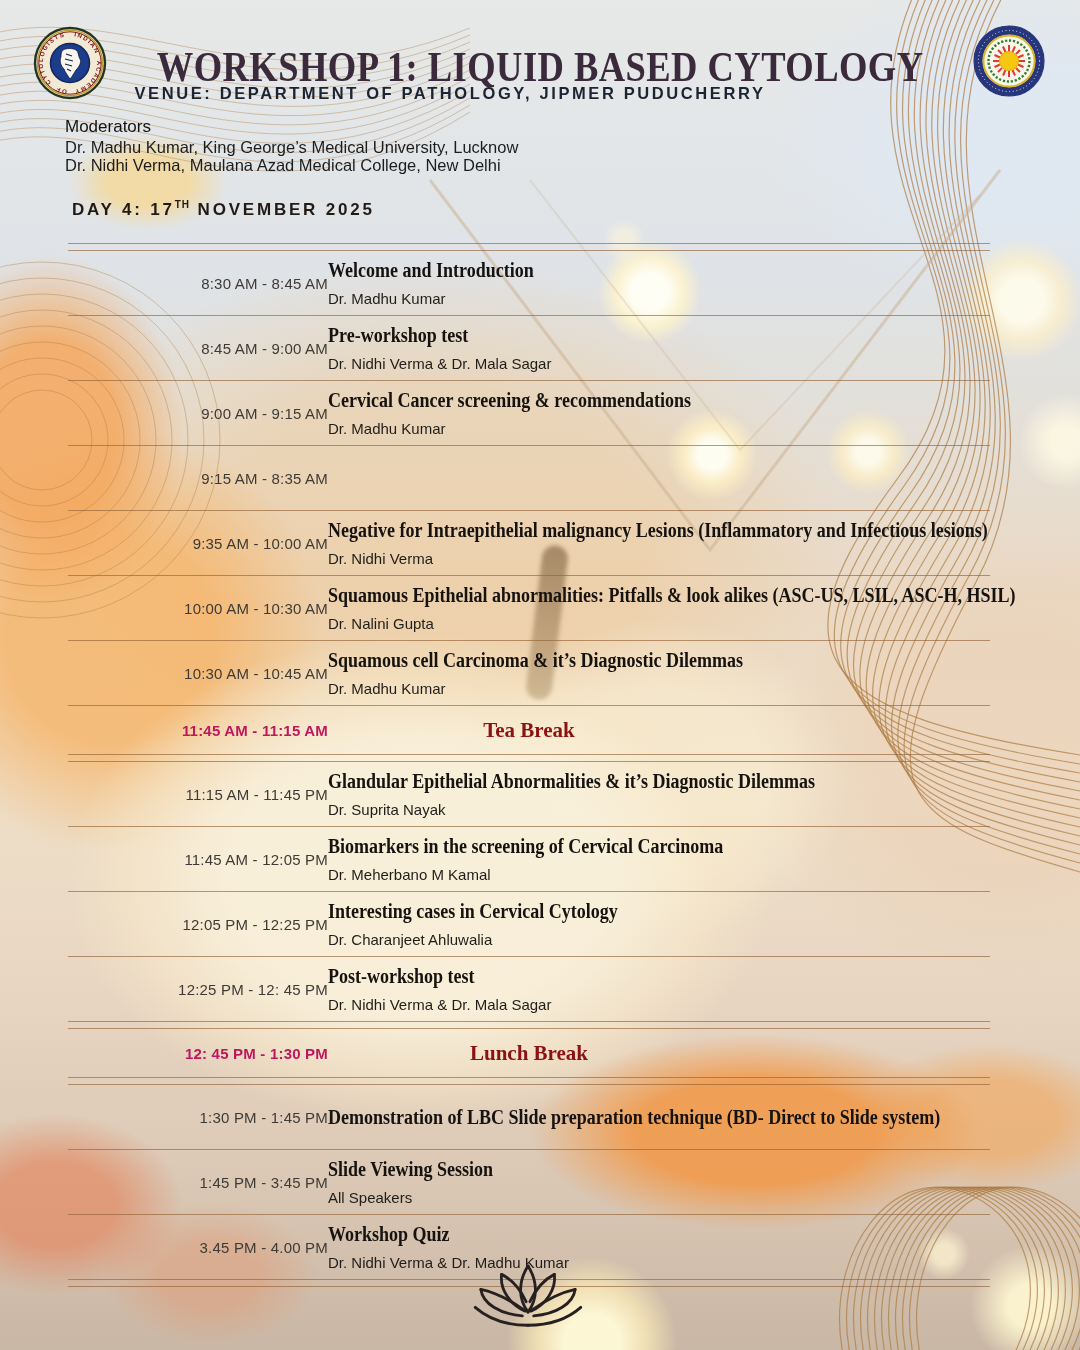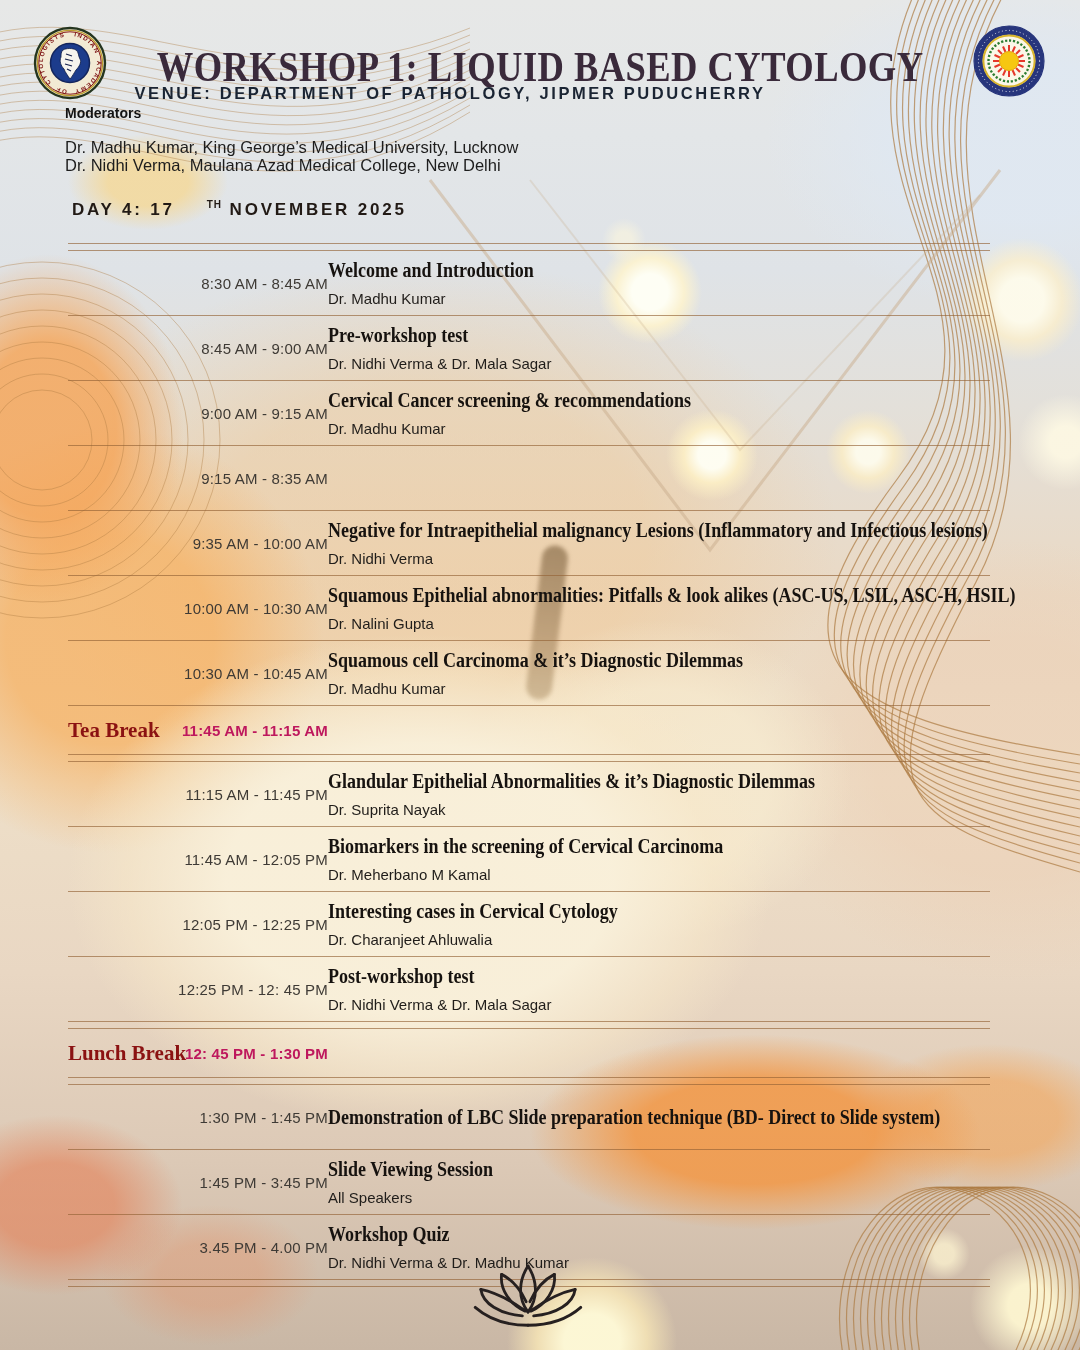--- a/index.html
+++ b/index.html
@@ -41,41 +41,41 @@
   .decor.light path,.decor.light circle{opacity:.40;stroke-width:1;}
   .decor.mid path{opacity:.7;stroke-width:1.2;}
   .tri polyline{fill:none;stroke:rgba(202,174,142,.5);}
 
   
   .title-wrap{position:absolute;left:0;top:26px;width:1080px;text-align:center;margin-top:16px;}
   .title-wrap .t{display:inline-block;font-family:"Liberation Serif",serif;font-weight:bold;
     font-size:43px;color:#3a2a3b;letter-spacing:.5px;transform:scaleX(.85);white-space:nowrap;}
   .venue{position:absolute;left:0;top:84px;width:900px;text-align:center;
     font-size:16.5px;font-weight:bold;letter-spacing:2.6px;color:#1a2433;}
-  .mods-label{position:absolute;left:65px;top:105px;font-size:14px;font-weight:bold;color:#141414;}
+  .mods-label{position:absolute;left:65px;top:117px;font-size:17px;font-weight:normal;color:#141414;}
   .mods{position:absolute;left:65px;top:139px;font-size:16.5px;color:#1d1d1d;line-height:17.5px;}
   .day-line{position:absolute;left:72px;top:199px;font-size:17px;font-weight:bold;
     letter-spacing:2.8px;color:#221a15;}
-  .day-line sup{font-size:10px;letter-spacing:1px;margin-left:32px;}
+  .day-line sup{font-size:10px;letter-spacing:1px;}
 
   .logo{position:absolute;}
 
   
   .schedule{position:absolute;left:68px;top:243px;width:922px;}
   .rule{border-top:1px solid rgba(148,98,54,.65);height:0;}
   .rule.double{height:6px;border-bottom:1px solid rgba(148,98,54,.65);}
   .row{display:flex;align-items:center;min-height:62px;padding:1px 0;}
   .row .time{flex:0 0 252px;font-size:15px;color:#3e3a35;letter-spacing:.2px;padding-left:8px;text-align:right;}
   .row .sess{flex:1;}
   .stitle{font-family:"Liberation Serif",serif;font-weight:bold;font-size:20px;color:#16120f;
     transform:scaleX(.90);transform-origin:0 50%;white-space:nowrap;}
   .speaker{font-size:15px;color:#201d1a;margin-top:8px;}
   .row.break{min-height:46px;position:relative;}
   .row.break .time{font-weight:bold;color:#be185d;}
-  .row.break .blabel{position:absolute;left:0;right:0;text-align:left;
+  .row.break .blabel{position:absolute;left:0;right:0;text-align:center;
     font-family:"Liberation Serif",serif;font-weight:bold;font-size:21px;color:#8b1212;}
 
   .lotus{position:absolute;left:462px;top:1258px;}
 </style>
 </head>
 <body>
 
 <div class="poster">
   <div class="bg"></div>
   <div class="stem"></div>

